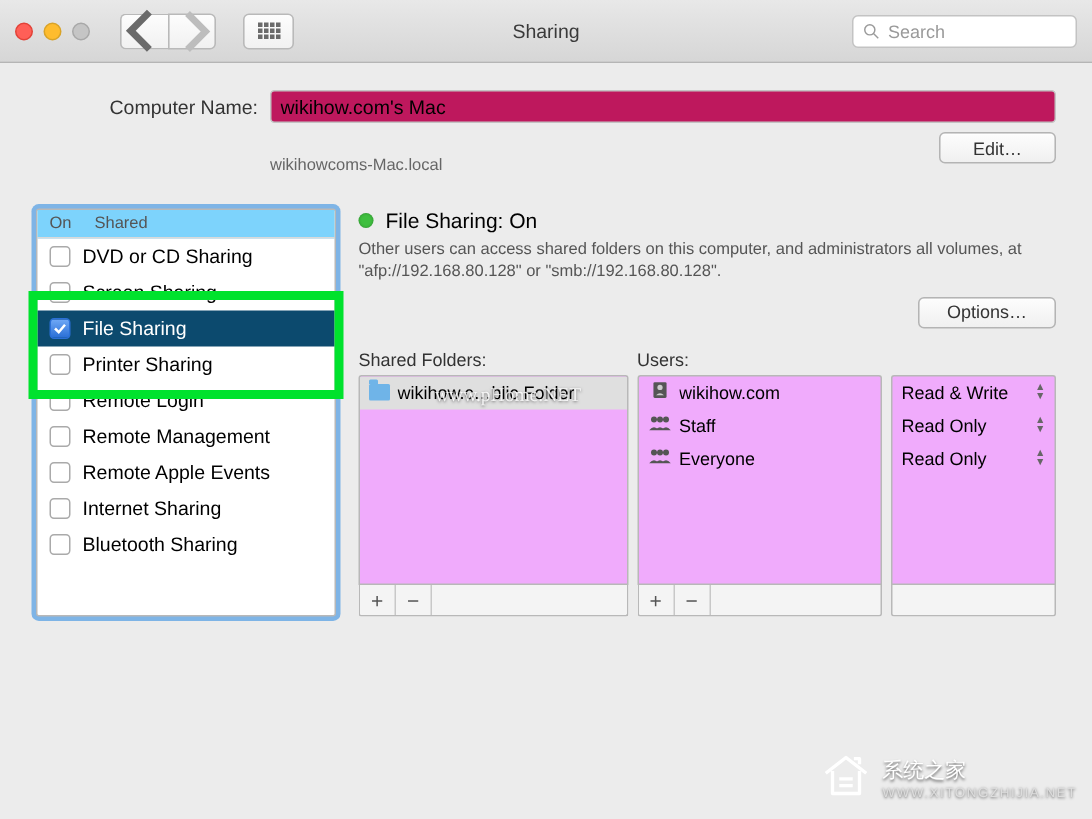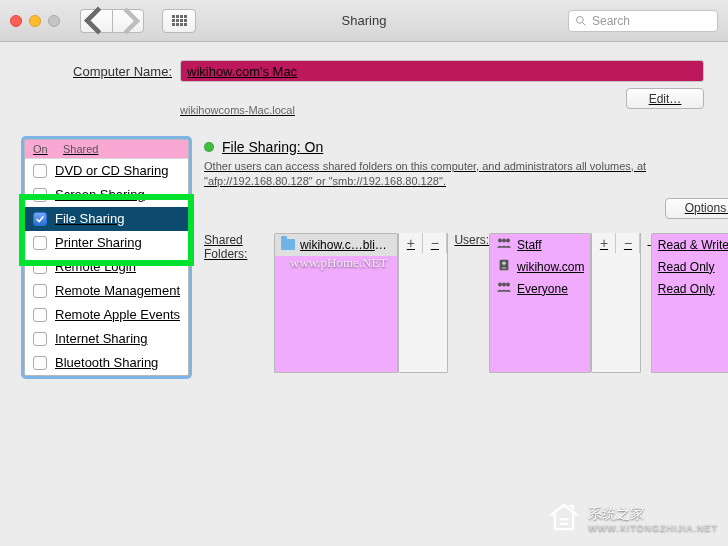--- a/index.html
+++ b/index.html
@@ -18,54 +18,54 @@
 .nav-btn:last-child { border-radius:0 4px 4px 0; }
 .grid-btn { width: 34px; height: 24px; background: linear-gradient(#fdfdfd,#f1f1f1); border:1px solid #b9b9b9; border-radius:4px; margin-left:10px; display:flex; align-items:center; justify-content:center; }
 .grid-dots { display:grid; grid-template-columns:repeat(4,3px); grid-template-rows:repeat(3,3px); gap:1px; }
 .grid-dots i { background:#6a6a6a; width:3px; height:3px; }
 
 .title { position:absolute; left:0; right:0; text-align:center; font-size:13px; color:#3a3a3a; pointer-events:none; }
 
 .search { margin-left:auto; width:150px; height:22px; background:#fff; border:1px solid #c3c3c3; border-radius:4px; display:flex; align-items:center; padding:0 6px; gap:5px; font-size:12px; color:#9a9a9a; }
 .search svg { width:12px; height:12px; }
 
-.content { padding: 18px 24px 11px 24px; text-decoration: underline; }
+.content { padding: 18px 24px 11px 24px; }
 
 .name-row { display:flex; align-items:center; gap:8px; margin-bottom:6px; }
 .name-label { width: 148px; text-align:right; font-size:13px; color:#333; }
 .name-input { flex:1; height:22px; border:1px solid #c3c3c3; border-radius:3px; background:#be185d; padding:0 6px; font-size:13px; }
 
 .sub-row { display:flex; align-items:flex-start; gap:8px; }
 .sub-text { margin-left:156px; font-size:11px; color:#666; line-height:1.4; flex:1; }
 .edit-btn { width:78px; }
 
 .mac-btn { height:21px; background:linear-gradient(#fdfdfd,#f0f0f0); border:1px solid #b4b4b4; border-radius:4px; font-size:12px; color:#333; display:inline-flex; align-items:center; justify-content:center; cursor:default; box-shadow:0 1px 0 rgba(255,255,255,.5) inset; }
 
 .main { display:flex; gap:15px; margin-top:20px; }
 
 .services { width:200px; border:1px solid #b8b8b8; background:#fff; border-radius:2px; font-size:13px; box-shadow: 0 0 0 3px #7eb4e6; position: relative; }
-.serv-head { display:flex; padding:3px 8px; border-bottom:1px solid #d9d9d9; font-size:11px; color:#555; background:#f9a8d4; }
+.serv-head { display:flex; padding:3px 8px; border-bottom:1px solid #d9d9d9; font-size:11px; color:#555; background:#7dd3fc; }
 .serv-head .c-on { width:30px; }
 .serv-row { display:flex; align-items:center; padding:4px 8px; gap:8px; height:24px; }
 .serv-row.sel { background:#0c4a6e; color:#fff; }
 .chk { width:14px; height:14px; border:1px solid #aaa; border-radius:3px; background:#fff; display:flex; align-items:center; justify-content:center; flex-shrink:0; }
 .chk.on { background:linear-gradient(#6fa8f6,#2a6fd6); border-color:#2a6fd6; color:#fff; }
 .chk svg { width:10px; height:10px; }
 
 .highlight { position:absolute; left:-6px; right:-6px; border:6px solid #00e22d; height:72px; top:54px; pointer-events:none; }
 
 .right { flex:1; }
 .status-row { display:flex; align-items:center; gap:8px; font-size:14px; }
 .dot { width:10px; height:10px; border-radius:50%; background:#3fbf3f; box-shadow: inset 0 0 2px rgba(0,0,0,.3); }
 .status-sub { font-size:11px; color:#555; margin-top:4px; line-height:1.4; }
 .opts { display:flex; justify-content:flex-end; margin-top:8px; }
 .opts .mac-btn { width:92px; }
 
 .cols { display:flex; gap:6px; margin-top:14px; }
-.col { flex:1; display:flex; flex-direction:row; }
+.col { flex:1; display:flex; flex-direction:column; }
 .col h4 { font-size:12px; font-weight:normal; color:#333; margin-bottom:3px; }
 .list { border:1px solid #b8b8b8; background:#f0abfc; height:140px; font-size:12px; overflow:hidden; border-radius:2px 2px 0 0; }
 .lrow { display:flex; align-items:center; padding:3px 6px; gap:5px; height:22px; }
 .lrow.sel { background:#dfdfdf; }
 .folder-ico { width:14px; height:11px; background:#6fb4e8; border-radius:1px; position:relative; flex-shrink:0; }
 .folder-ico::before { content:""; position:absolute; top:-3px; left:0; width:6px; height:3px; background:#6fb4e8; border-radius:1px 1px 0 0; }
 .single-ico svg, .group-ico svg { width:16px; height:14px; }
 .perm-col { width:110px; flex:0 0 110px; }
 .perm-row { display:flex; align-items:center; justify-content:space-between; padding:3px 6px; height:22px; }
 .stepper { display:flex; flex-direction:column; font-size:7px; color:#666; line-height:6px; }
@@ -212,35 +212,35 @@
             </div>
           <div class="list-foot">
             <div class="foot-btn">+</div>
             <div class="foot-btn">−</div>
           </div>
         </div>
         <div class="col" style="flex:1">
           <h4>Users:</h4>
           <div class="list" id="users-list">
               <div class="lrow">
+                <span class="single-ico"><svg viewBox="0 0 16 16">
+                    <rect x="3" y="2" width="10" height="12" rx="1" fill="#555"></rect>
+                    <circle cx="8" cy="6" r="2" fill="#ccc"></circle>
+                    <path d="M5 12 Q8 9 11 12" fill="#ccc"></path>
+                  </svg></span>
+                <span class="ellip">wikihow.com</span>
+              </div>
+              <div class="lrow">
                 <span class="group-ico"><svg viewBox="0 0 20 14">
                     <circle cx="5" cy="4" r="2.5" fill="#555"></circle>
                     <circle cx="10" cy="4" r="2.5" fill="#555"></circle>
                     <circle cx="15" cy="4" r="2.5" fill="#555"></circle>
                     <path d="M1 13 Q5 8 9 13 M6 13 Q10 8 14 13 M11 13 Q15 8 19 13" fill="#555"></path>
                   </svg></span>
                 <span class="ellip">Staff</span>
-              </div>
-              <div class="lrow">
-                <span class="single-ico"><svg viewBox="0 0 16 16">
-                    <rect x="3" y="2" width="10" height="12" rx="1" fill="#555"></rect>
-                    <circle cx="8" cy="6" r="2" fill="#ccc"></circle>
-                    <path d="M5 12 Q8 9 11 12" fill="#ccc"></path>
-                  </svg></span>
-                <span class="ellip">wikihow.com</span>
               </div>
               <div class="lrow">
                 <span class="group-ico"><svg viewBox="0 0 20 14">
                     <circle cx="5" cy="4" r="2.5" fill="#555"></circle>
                     <circle cx="10" cy="4" r="2.5" fill="#555"></circle>
                     <circle cx="15" cy="4" r="2.5" fill="#555"></circle>
                     <path d="M1 13 Q5 8 9 13 M6 13 Q10 8 14 13 M11 13 Q15 8 19 13" fill="#555"></path>
                   </svg></span>
                 <span class="ellip">Everyone</span>
               </div>

